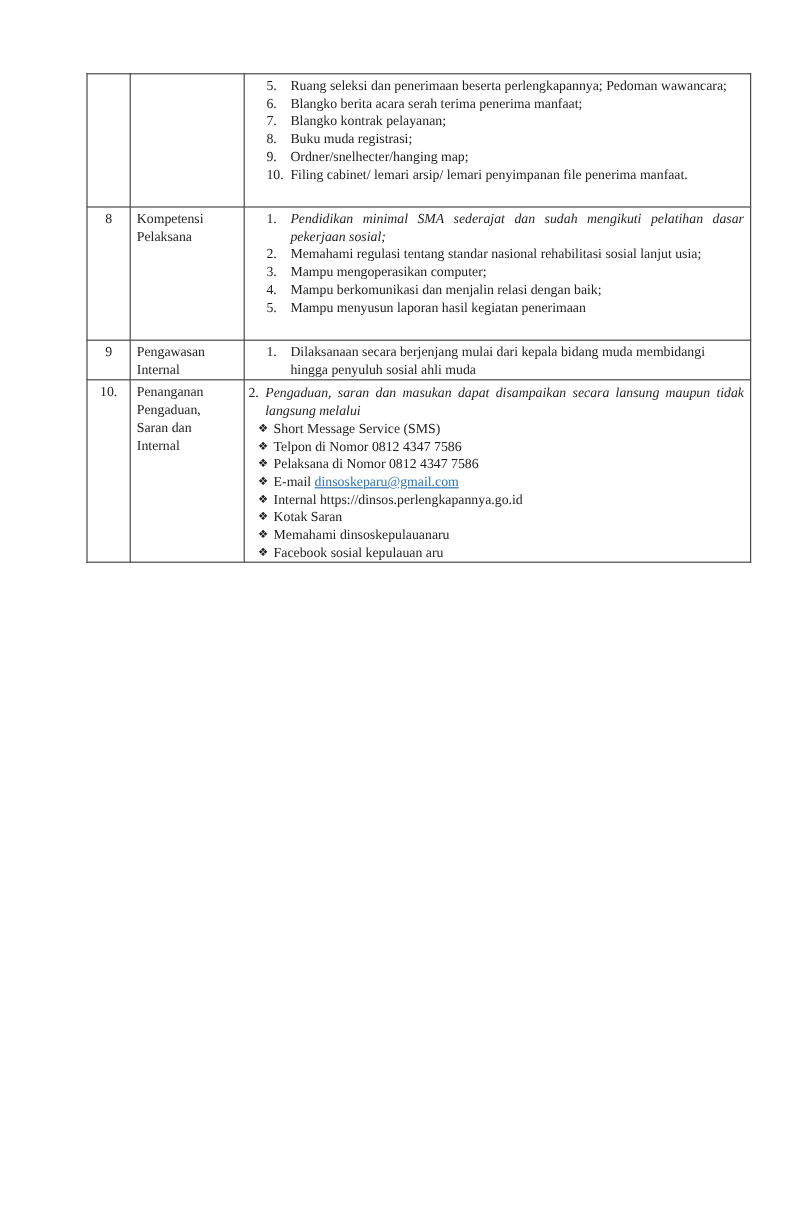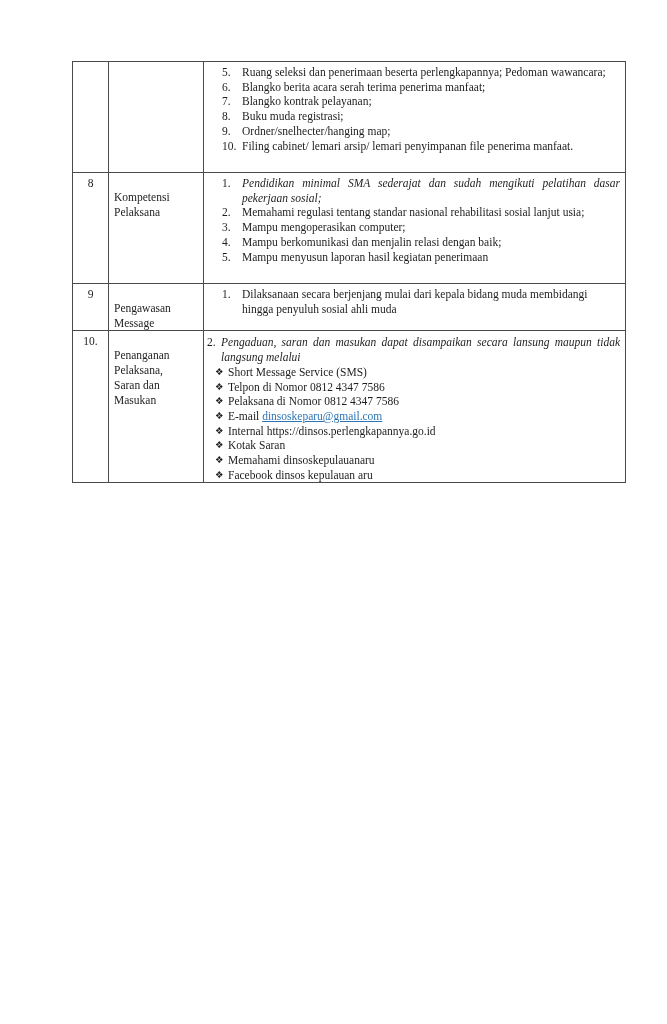--- a/index.html
+++ b/index.html
@@ -28,21 +28,21 @@
   .doc-table td {
     border: 1px solid #4a4a4a;
     vertical-align: top;
     padding: 0;
   }
   td.cell-no {
     text-align: center;
     padding-top: 3px;
   }
   td.cell-label {
-    padding: 17px 18px 0 5px;
+    padding: 3px 18px 0 5px;
   }
   td.cell-content {
     padding: 3px 5px 0 18px;
   }
   td.cell-content-tight {
     padding: 4px 5px 0 3px;
   }
   .li { display: flex; }
   .li-num { flex: 0 0 20px; }
   .li-num-narrow { flex: 0 0 14px; }
@@ -128,32 +128,32 @@
         </div>
         <div class="li">
           <span class="li-num">5.</span>
           <span class="li-text">Mampu menyusun laporan hasil kegiatan penerimaan</span>
         </div>
       </td>
     </tr>
 
     <tr style="height:32px;">
       <td class="cell-no">9</td>
-      <td class="cell-label">Pengawasan Message</td>
+      <td class="cell-label">Pengawasan Internal</td>
       <td class="cell-content">
         <div class="li">
           <span class="li-num">1.</span>
           <span class="li-text">Dilaksanaan secara berjenjang mulai dari kepala bidang muda membidangi hingga penyuluh sosial ahli muda</span>
         </div>
       </td>
     </tr>
 
     <tr style="height:150px;">
       <td class="cell-no">10.</td>
-      <td class="cell-label">Penanganan Pelaksana, Saran dan Masukan</td>
+      <td class="cell-label">Penanganan Pengaduan, Saran dan Internal</td>
       <td class="cell-content-tight">
         <div class="li">
           <span class="li-num li-num-narrow">2.</span>
           <span class="li-text justify">Pengaduan, saran dan masukan dapat disampaikan secara lansung maupun tidak langsung melalui</span>
         </div>
         <div class="chans">
           <div class="chan">
             <span class="chan-bullet">❖</span>
             <span class="chan-text"><span>Short Message Service (SMS)</span></span>
           </div>
@@ -176,20 +176,20 @@
           <div class="chan">
             <span class="chan-bullet">❖</span>
             <span class="chan-text"><span>Kotak Saran</span></span>
           </div>
           <div class="chan">
             <span class="chan-bullet">❖</span>
             <span class="chan-text"><span>Memahami </span><strong>dinsoskepulauanaru</strong></span>
           </div>
           <div class="chan">
             <span class="chan-bullet">❖</span>
-            <span class="chan-text"><span>Facebook </span><strong>dinsos kepulauan aru</strong></span>
+            <span class="chan-text"><span>Facebook </span><strong>sosial kepulauan aru</strong></span>
           </div>
         </div>
       </td>
     </tr>
   </tbody>
     </table>
 </div>
 
 </body></html>

